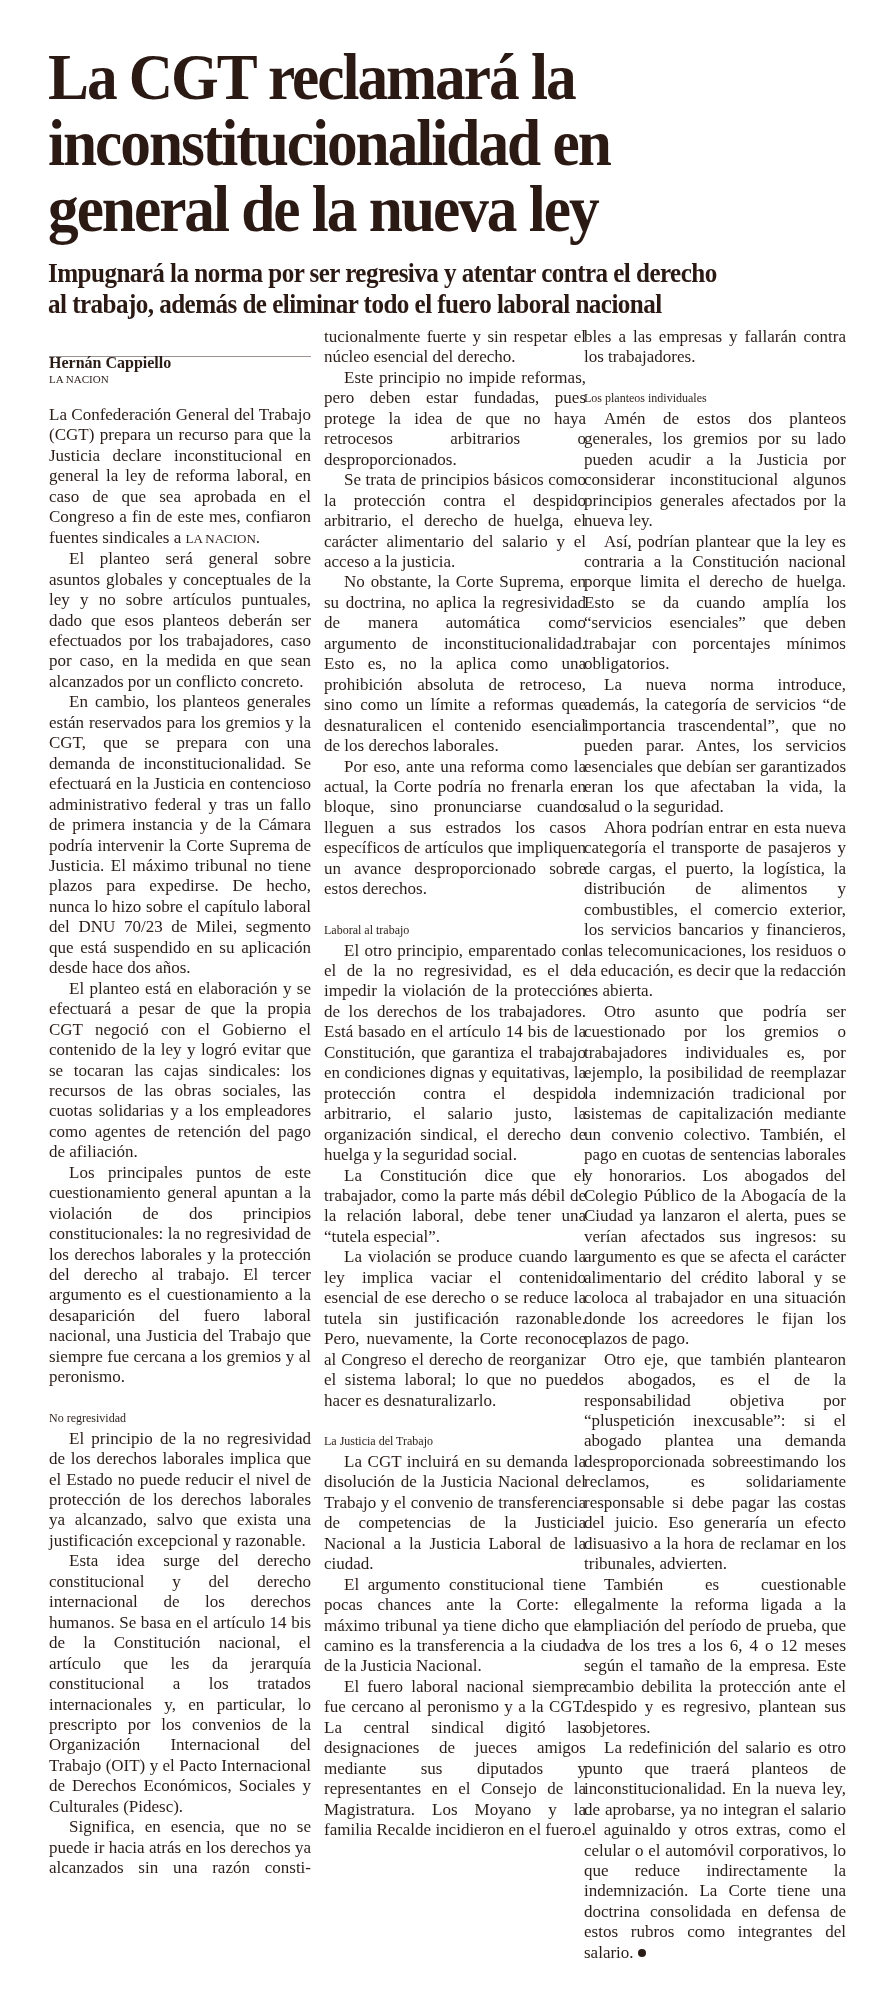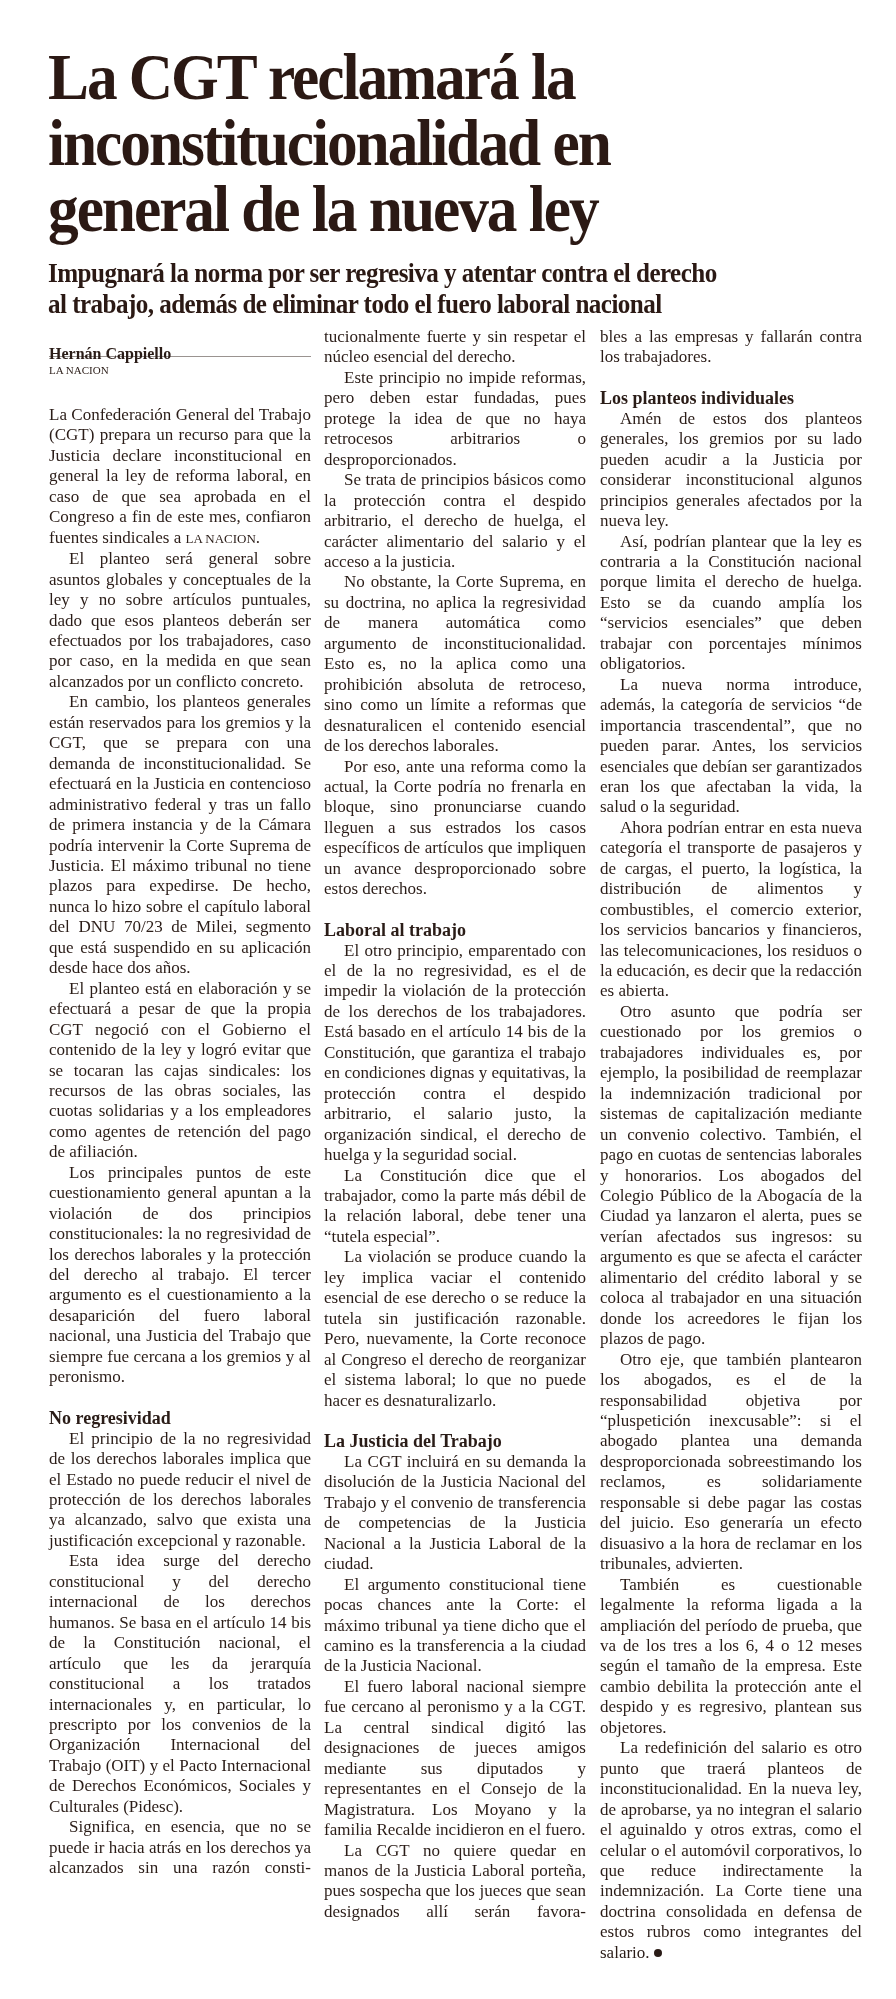--- a/index.html
+++ b/index.html
@@ -7,29 +7,29 @@
   .headline { position: absolute; left: 48px; top: 44px; width: 820px; margin: 0;
     font-family: "Liberation Serif", "DejaVu Serif", serif; font-weight: 700; font-size: 66px; line-height: 66px; letter-spacing: -2.2px; color: #2b1914; transform: scaleX(0.93); transform-origin: left top; }
   .headline span { display: block; }
   .deck { position: absolute; left: 48px; top: 258px; width: 840px; margin: 0;
     font-family: "Liberation Serif", "DejaVu Serif", serif; font-size: 27px; line-height: 31px; letter-spacing: -0.6px; color: #2b1914; transform: scaleX(0.93); transform-origin: left top; }
   .deck span { display: block; }
   .col { position: absolute; top: 356px; width: 262px;
     font-family: "Liberation Serif", "DejaVu Serif", serif; font-size: 17px; line-height: 20.45px; color: #2a1c17; text-align: justify; }
   .col-1 { left: 49px; top: 356px; }
   .col-2 { left: 324px; top: 327px; }
-  .col-3 { left: 600px; top: 327px; }
+  .col-3 { left: 584px; top: 327px; }
   .rule { position: absolute; left: 49px; top: 356px; width: 262px; height: 1px; background: #9a9390; }
-  .byline { position: absolute; left: 49px; top: 344px; }
+  .byline { position: absolute; left: 49px; top: 353px; }
   .byline .author { font-family: "Liberation Serif", "DejaVu Serif", serif; font-weight: 700; font-size: 16px; line-height: 19px; color: #2a1c17; display: block; }
   .byline .outlet { font-family: "Liberation Serif", "DejaVu Serif", serif; font-size: 11px; line-height: 14px; color: #2a1c17; display: block; }
   .col-1.body { top: 405px; }
   .col p { margin: 0; text-indent: 20px; hyphens: manual; }
   .col p.noindent { text-indent: 0; }
-  .col h3 { margin: 20.45px 0 0 0; font-size: 18px; line-height: 20.45px; font-weight: 700; text-indent: 0; }
+  .col h3 { margin: 20.45px 0 0 0; font-size: 12px; line-height: 20.45px; font-weight: 400; text-indent: 0; }
   .sc { font-size: 13px; }
   .endmark { display: inline-block; width: 8px; height: 8px; border-radius: 50%; background: #2a1c17; margin-left: 4px; vertical-align: 1px; }
 </style>
 </head>
 <body>
 
 <h1 class="headline">
   <span>La CGT reclamará la</span>
   <span>inconstitucionalidad en</span>
   <span>general de la nueva ley</span>
@@ -66,21 +66,20 @@
   <p>No obstante, la Corte Suprema, en su doctrina, no aplica la regresividad de manera automática como argumento de inconstitucionalidad. Esto es, no la aplica como una prohibición absoluta de retroceso, sino como un límite a reformas que desnaturalicen el contenido esencial de los derechos laborales.</p>
   <p>Por eso, ante una reforma como la actual, la Corte podría no frenarla en bloque, sino pronunciarse cuando lleguen a sus estrados los casos específicos de artículos que impliquen un avance desproporcionado sobre estos derechos.</p>
   <h3>Laboral al trabajo</h3>
   <p>El otro principio, emparentado con el de la no regresividad, es el de impedir la violación de la protección de los derechos de los trabajadores. Está basado en el artículo 14 bis de la Constitución, que garantiza el trabajo en condiciones dignas y equitativas, la protección contra el despido arbitrario, el salario justo, la organización sindical, el derecho de huelga y la seguridad social.</p>
   <p>La Constitución dice que el trabajador, como la parte más débil de la relación laboral, debe tener una “tutela especial”.</p>
   <p>La violación se produce cuando la ley implica vaciar el contenido esencial de ese derecho o se reduce la tutela sin justificación razonable. Pero, nuevamente, la Corte reconoce al Congreso el derecho de reorganizar el sistema laboral; lo que no puede hacer es desnaturalizarlo.</p>
   <h3>La Justicia del Trabajo</h3>
   <p>La CGT incluirá en su demanda la disolución de la Justicia Nacional del Trabajo y el convenio de transferencia de competencias de la Justicia Nacional a la Justicia Laboral de la ciudad.</p>
   <p>El argumento constitucional tiene pocas chances ante la Corte: el máximo tribunal ya tiene dicho que el camino es la transferencia a la ciudad de la Justicia Nacional.</p>
   <p>El fuero laboral nacional siempre fue cercano al peronismo y a la CGT. La central sindical digitó las designaciones de jueces amigos mediante sus diputados y representantes en el Consejo de la Magistratura. Los Moyano y la familia Recalde incidieron en el fuero.</p>
-  <p style="text-align-last: justify;">La CGT no quiere quedar en manos de la Justicia Laboral porteña, pues sospecha que los jueces que sean designados allí serán favora-</p>
 </div>
 
 <div class="col col-3">
   <p class="noindent">bles a las empresas y fallarán contra los trabajadores.</p>
   <h3>Los planteos individuales</h3>
   <p>Amén de estos dos planteos generales, los gremios por su lado pueden acudir a la Justicia por considerar inconstitucional algunos principios generales afectados por la nueva ley.</p>
   <p>Así, podrían plantear que la ley es contraria a la Constitución nacional porque limita el derecho de huelga. Esto se da cuando amplía los “servicios esenciales” que deben trabajar con porcentajes mínimos obligatorios.</p>
   <p>La nueva norma introduce, además, la categoría de servicios “de importancia trascendental”, que no pueden parar. Antes, los servicios esenciales que debían ser garantizados eran los que afectaban la vida, la salud o la seguridad.</p>
   <p>Ahora podrían entrar en esta nueva categoría el transporte de pasajeros y de cargas, el puerto, la logística, la distribución de alimentos y combustibles, el comercio exterior, los servicios bancarios y financieros, las telecomunicaciones, los residuos o la educación, es decir que la redacción es abierta.</p>
   <p>Otro asunto que podría ser cuestionado por los gremios o trabajadores individuales es, por ejemplo, la posibilidad de reemplazar la indemnización tradicional por sistemas de capitalización mediante un convenio colectivo. También, el pago en cuotas de sentencias laborales y honorarios. Los abogados del Colegio Público de la Abogacía de la Ciudad ya lanzaron el alerta, pues se verían afectados sus ingresos: su argumento es que se afecta el carácter alimentario del crédito laboral y se coloca al trabajador en una situación donde los acreedores le fijan los plazos de pago.</p>

